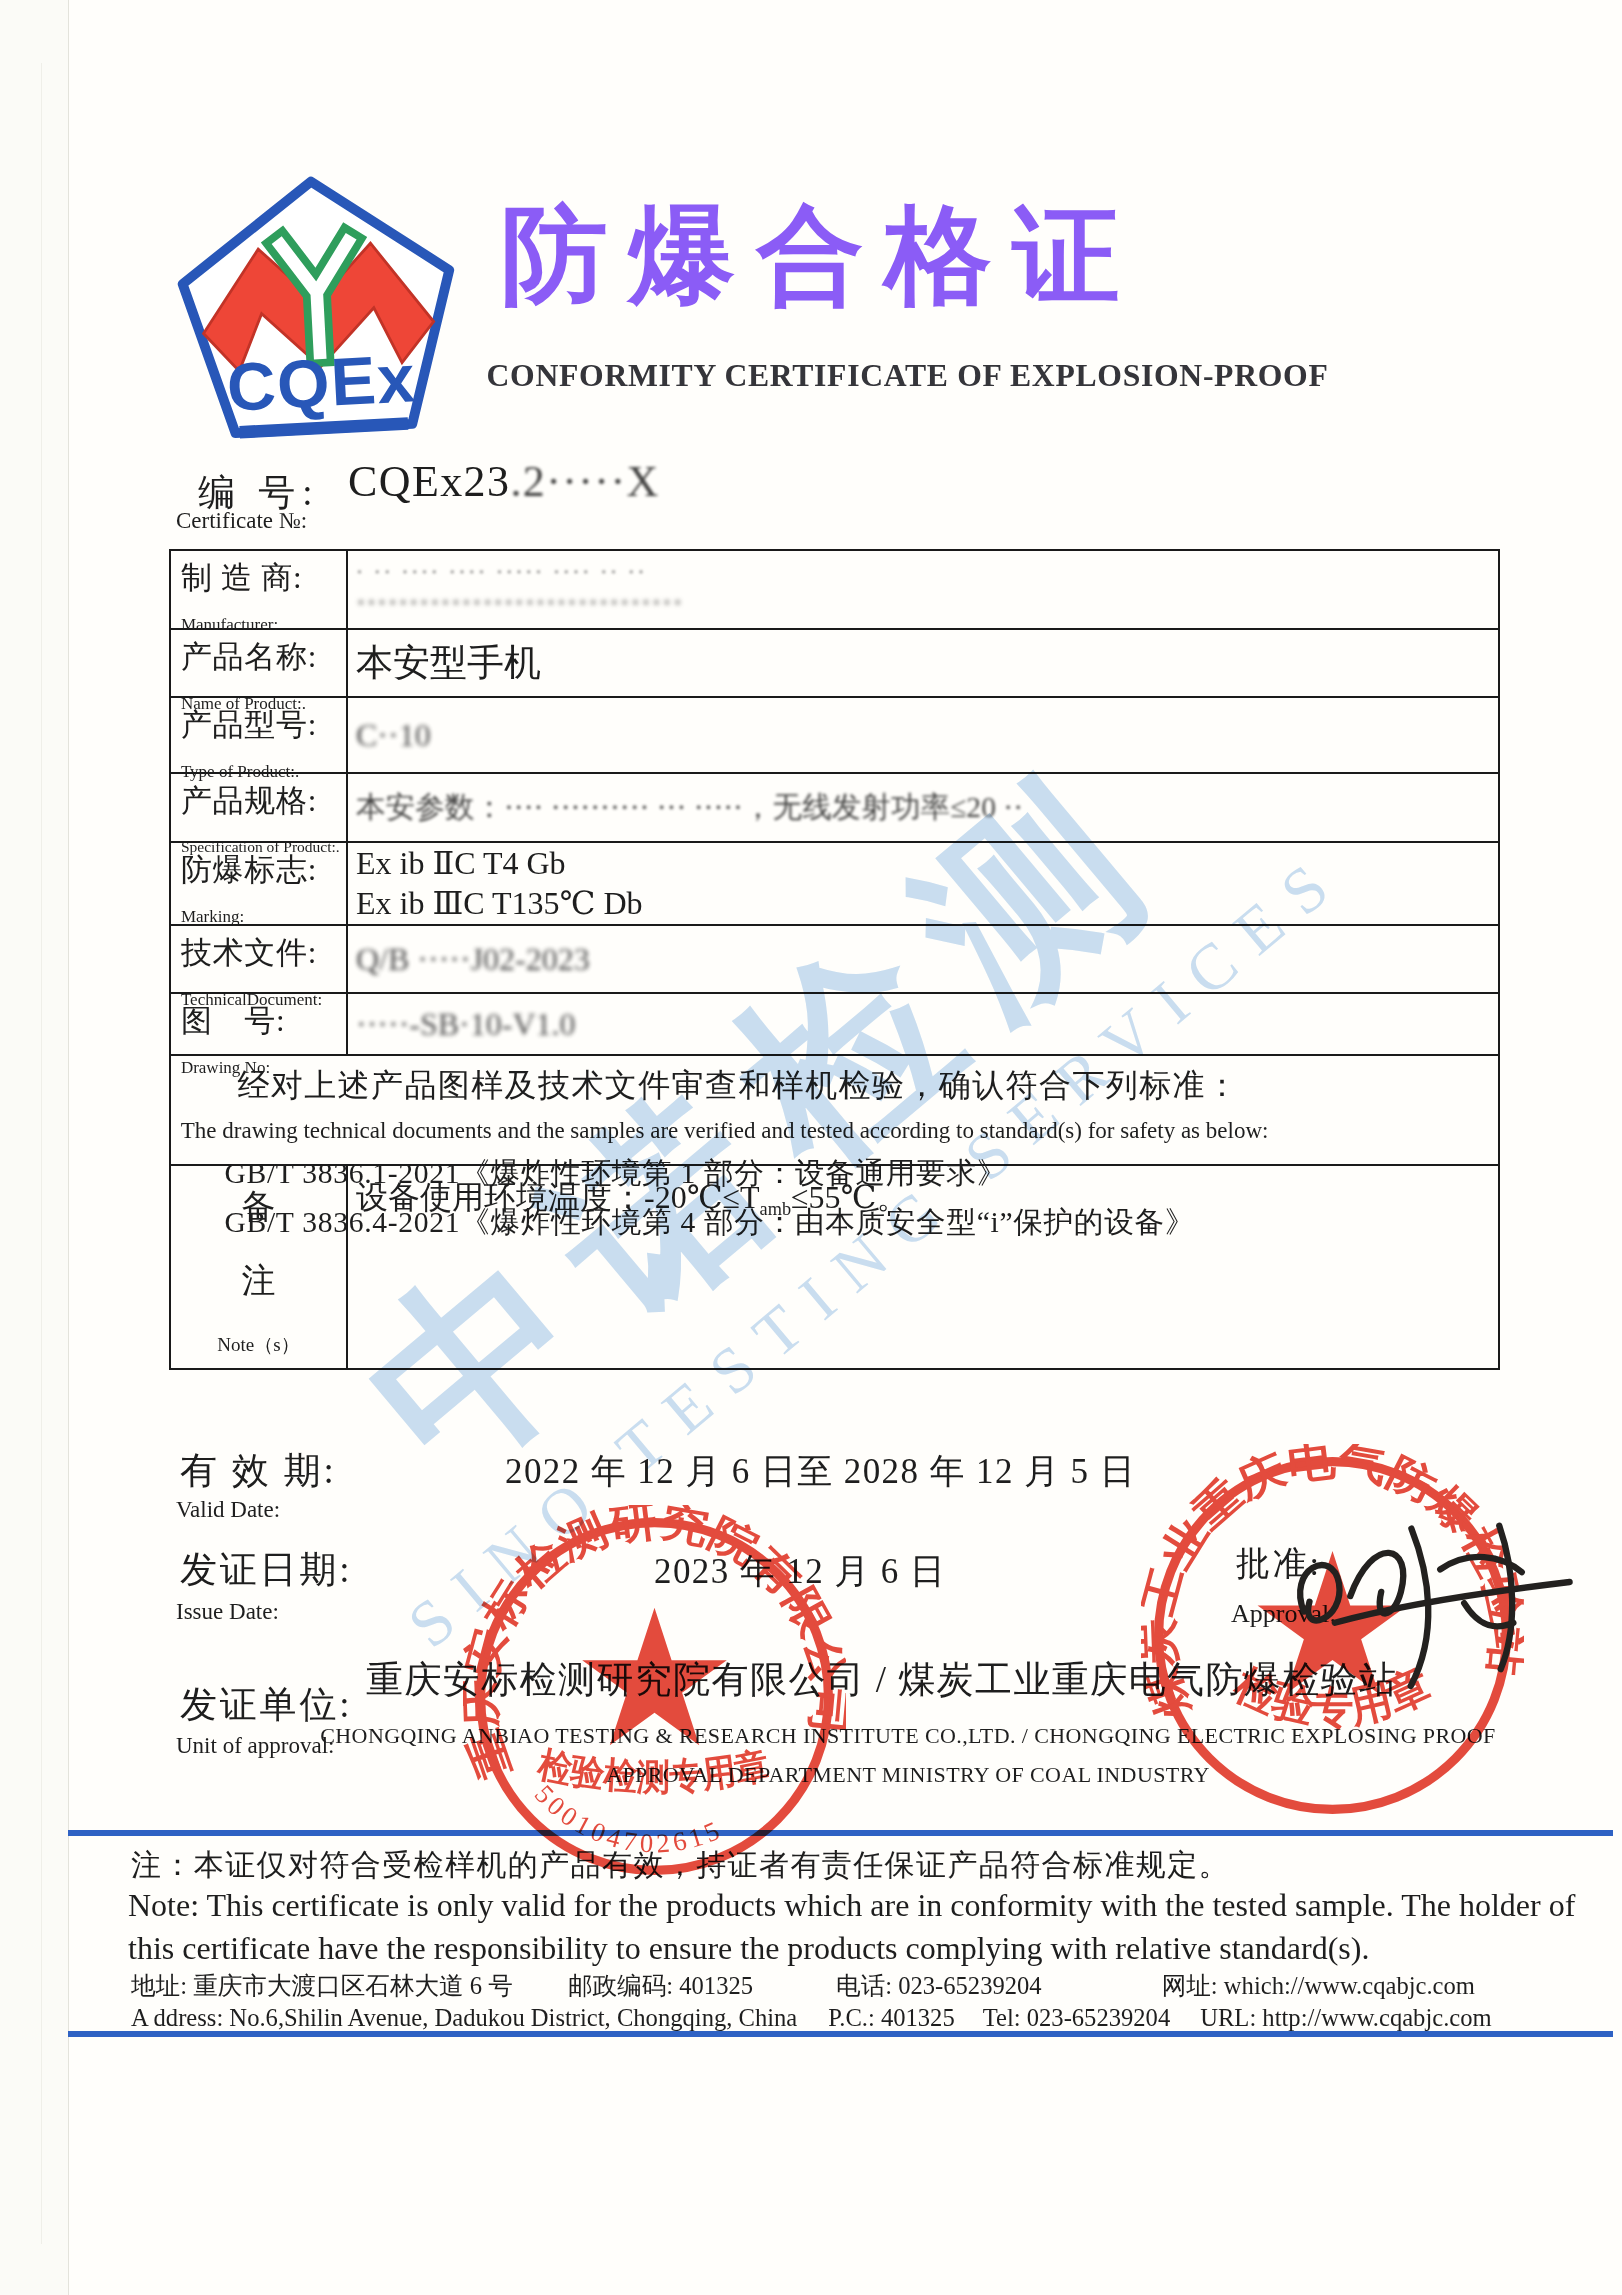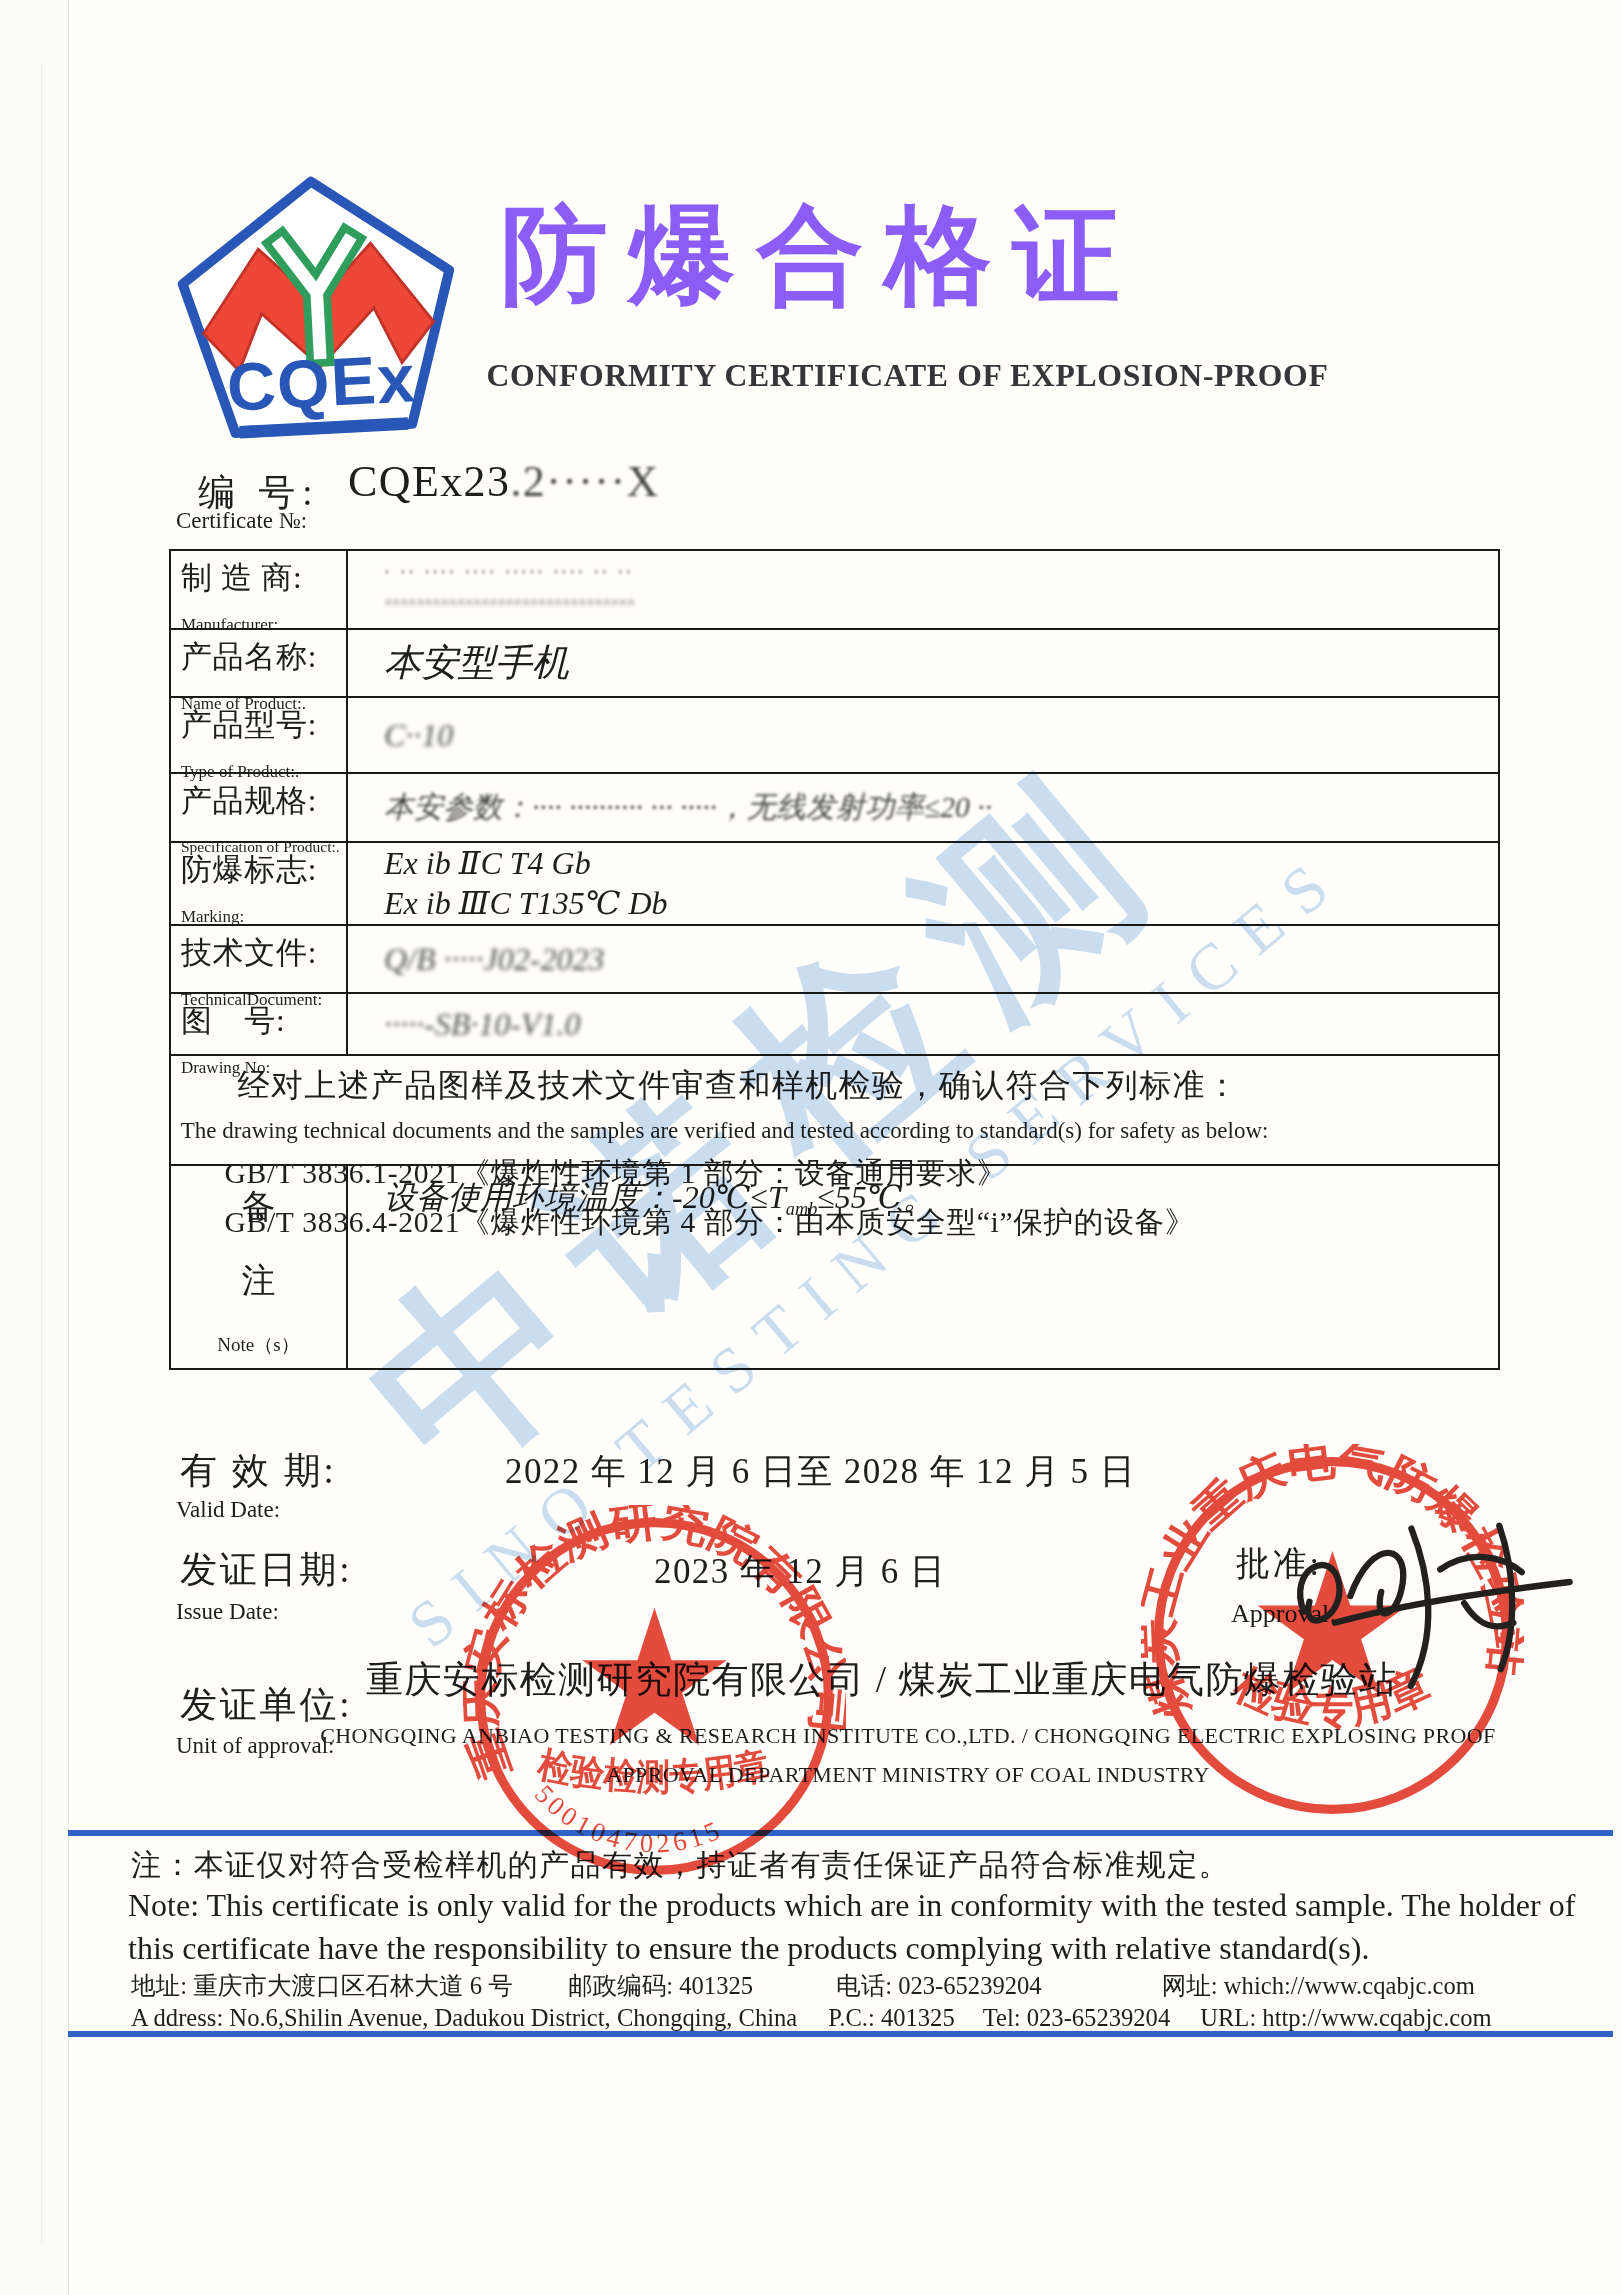--- a/index.html
+++ b/index.html
@@ -18,21 +18,21 @@
   .certno-en{left:176px;top:508px;font-size:23px;}
   .certno-val{left:348px;top:456px;font-size:44px;letter-spacing:1.4px;}
   
   .cert-table{position:absolute;left:169px;top:549px;width:1331px;border:2.8px solid #1a1a1a;box-sizing:border-box;background:transparent;}
   .trow{display:flex;border-top:2.1px solid #1a1a1a;box-sizing:border-box;}
   .trow:first-child{border-top:none;}
   .tlabel{width:177px;min-width:177px;border-right:2.1px solid #1a1a1a;display:flex;flex-direction:column;justify-content:space-between;
           padding:5.6px 4.2px 4.2px 9.9px;box-sizing:border-box;gap:16px;}
   .label-cn{font-size:31px;letter-spacing:0.7px;}
   .label-en{font-size:17px;}
-  .tval{flex:1;display:flex;flex-direction:column;justify-content:center;padding-left:36px;box-sizing:border-box;font-size:32px;font-style:italic;}
+  .tval{flex:1;display:flex;flex-direction:column;justify-content:center;padding-left:8px;box-sizing:border-box;font-size:32px;}
   .redact{filter:blur(2.1px);opacity:.8;}
   .redact-soft{filter:blur(1.4px);opacity:.85;}
   .smudge1{font-size:21px;letter-spacing:2.8px;color:#4a4a4a;filter:blur(1.4px);}
   .smudge2{font-size:29.6px;letter-spacing:0.7px;color:#333;filter:blur(2.8px);margin-top:1.4px;}
   .std-cell{flex:1;padding:8.4px 7px 9.9px 8.4px;box-sizing:border-box;}
   .std-cn{font-size:32px;padding-left:58px;letter-spacing:1.4px;}
   .std-en{font-size:23px;padding:9.9px 0 0 1.4px;}
   .std-item{font-size:29.6px;padding:8.4px 0 0 45px;letter-spacing:0.7px;}
   .note-label{justify-content:space-between;align-items:center;padding:18.3px 4.2px 9.9px 4.2px;}
   .note-cnchar{font-size:34px;}

